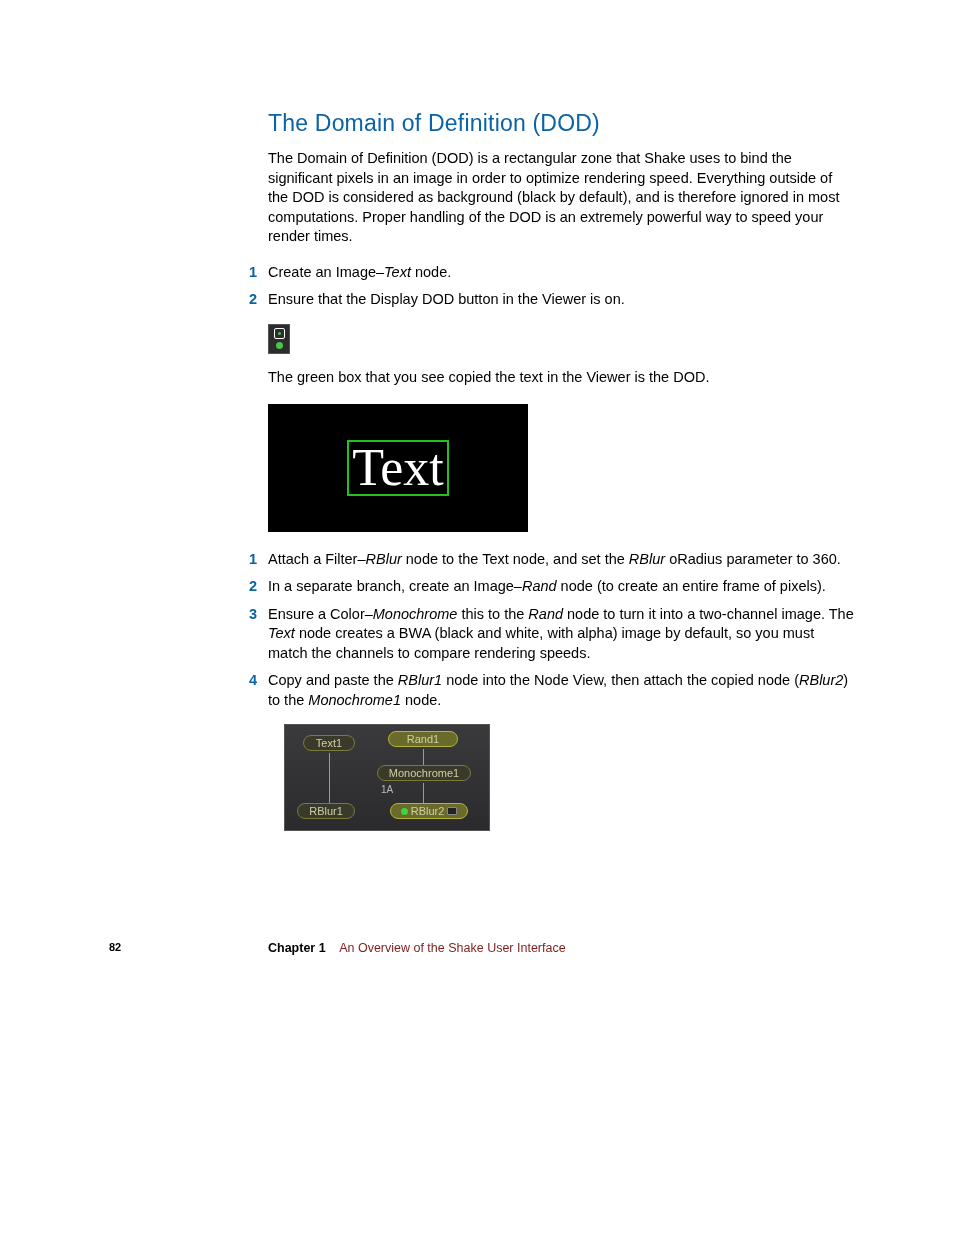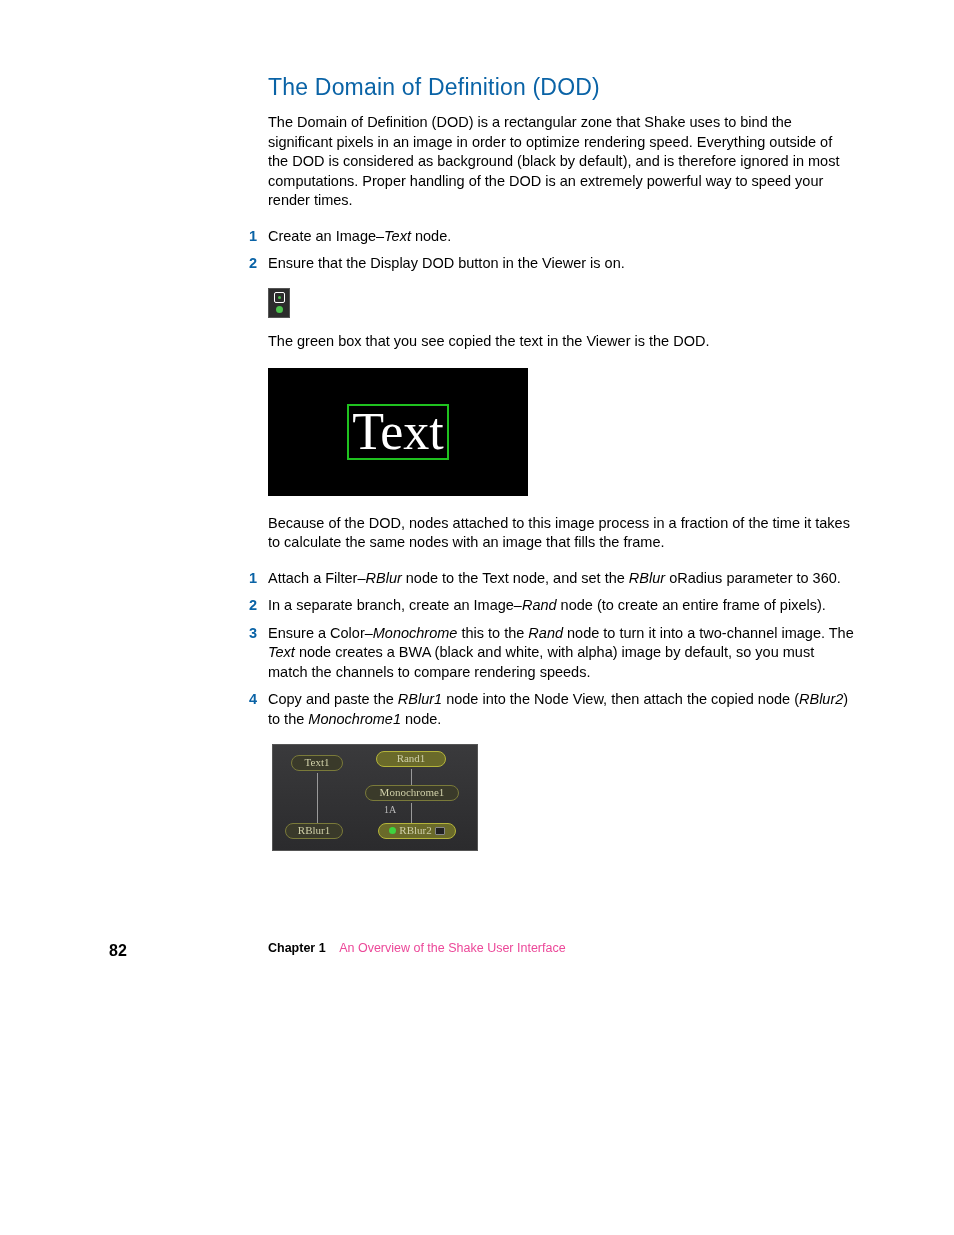--- a/index.html
+++ b/index.html
@@ -9,21 +9,21 @@
     font-size: 14.5px;
     line-height: 1.35;
     color: #000;
     background: #fff;
   }
   .page {
     width: 954px;
     height: 1073px;
     position: relative;
     box-sizing: border-box;
-    padding: 72px 100px 0 268px;
+    padding: 108px 100px 0 268px;
   }
   .heading {
     color: #0a63a6;
     font-size: 23px;
     font-weight: 400;
     margin: 0 0 10px 0;
     letter-spacing: 0.2px;
   }
   .para {
     margin: 0 0 16px 0;
@@ -89,23 +89,23 @@
     font-size: 52px;
     line-height: 1;
     letter-spacing: 0;
   }
 
   .nodeview {
     width: 204px;
     height: 105px;
     background: linear-gradient(#3a3a3c,#2b2b2d);
     border: 1px solid #555;
-    margin: 10px 0 0 4px;
+    margin: 10px 0 0 16px;
     position: relative;
-    font-family: Liberation Serif, serif;
+    font-family: Liberation Sans, sans-serif;
     font-size: 11px;
     color: #cfcfa8;
   }
   .node {
     position: absolute;
     height: 16px;
     border-radius: 9px;
     display: flex;
     align-items: center;
     justify-content: center;
@@ -124,29 +124,29 @@
   .footer {
     position: absolute;
     bottom: 133px;
     left: 0;
     width: 100%;
   }
   .footer .pgnum {
     position: absolute;
     left: 109px;
     font-weight: 700;
-    font-size: 16px;
+    font-size: 11px;
   }
   .footer .chapline {
     position: absolute;
     left: 268px;
     font-size: 12.5px;
   }
   .footer .chapline .bold { font-weight: 700; text-align: right; }
-  .footer .chapline .blue { color: #ec4899; margin-left: 10px; }
+  .footer .chapline .blue { color: #7f1d1d; margin-left: 10px; }
   .leftrule {
     position: absolute;
     left: 134px;
     top: 1078px;
     width: 0;
     height: 62px;
     border-left: 1px solid #0a63a6;
   }
 </style>
 </head>
@@ -176,21 +176,20 @@
       </div>
     <div class="dot"></div>
   </div>
 
   <p class="para">The green box that you see copied the text in the Viewer is the DOD.</p>
 
   <div class="viewer-img">
     <div class="box">Text</div>
   </div>
 
-  <p class="para">Because of the DOD, nodes attached to this image process in a fraction of the time it takes to calculate the same nodes with an image that fills the frame.</p>
 
 
   <ol class="ol">
     <li>
       <span class="num">1</span>
       <span>Attach a Filter–</span><span class="italic">RBlur</span><span> node to the Text node, and set the </span><span class="italic">RBlur</span><span> oRadius parameter to 360.</span>
     </li>
     <li>
       <span class="num">2</span>
       <span>In a separate branch, create an Image–</span><span class="italic">Rand</span><span> node (to create an entire frame of pixels).</span>
@@ -205,21 +204,21 @@
     </li>
   </ol>
 
   <div class="nodeview">
     <div class="node dark" style="left:18px; top:10px; width:52px;">Text1</div>
     <div class="node lit" style="left:103px; top:6px; width:70px;text-align:right;">Rand1</div>
     <div class="wire" style="left:138px; top:24px; width:1px; height:16px;"></div>
     <div class="node dark" style="left:92px; top:40px; width:94px;">Monochrome1</div>
     <div class="wire" style="left:44px; top:28px; width:1px; height:50px;"></div>
     <div class="wire" style="left:138px; top:58px; width:1px; height:20px;"></div>
-    <div class="tag1a" style="left:111px; top:58px;">1A</div>
+    <div class="tag1a" style="left:96px; top:58px;">1A</div>
     <div class="node dark" style="left:12px; top:78px; width:58px;">RBlur1</div>
     <div class="node lit" style="left:105px; top:78px; width:78px;">
       <span class="led"></span>
       <span>RBlur2</span>
       <span class="plug"></span>
     </div>
   </div>
 
   <div class="footer">
     <span class="pgnum">82</span>

